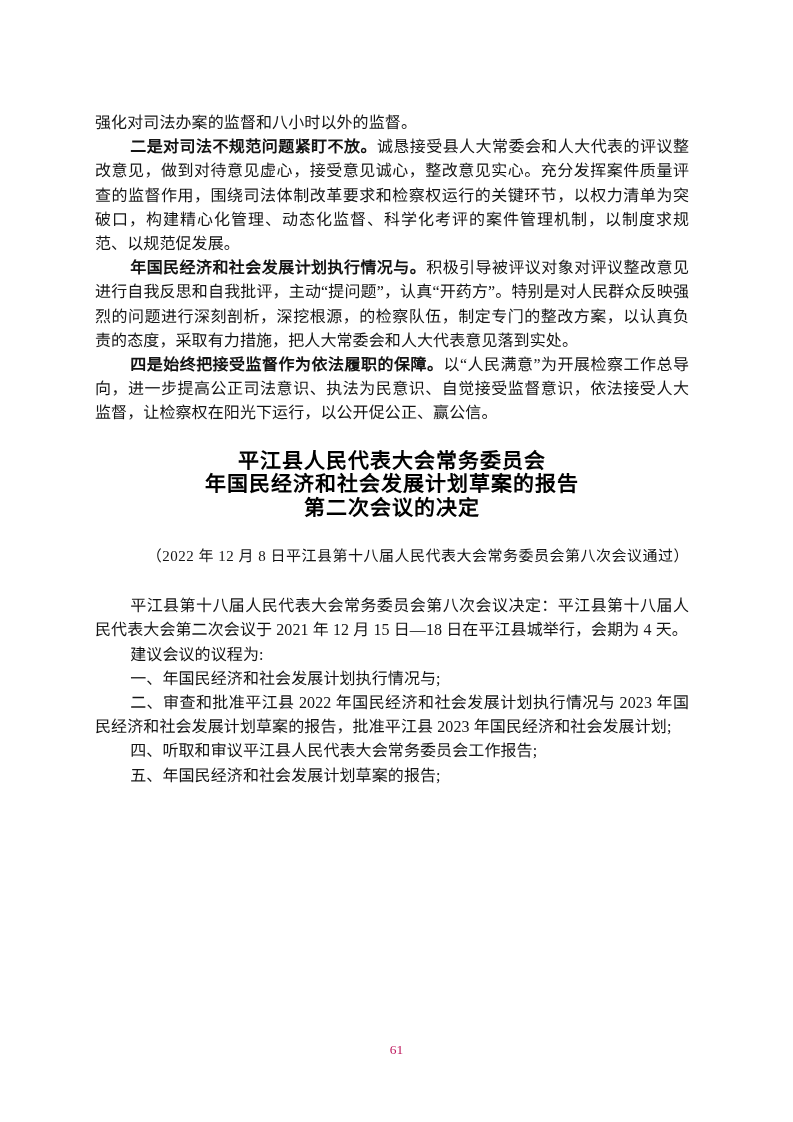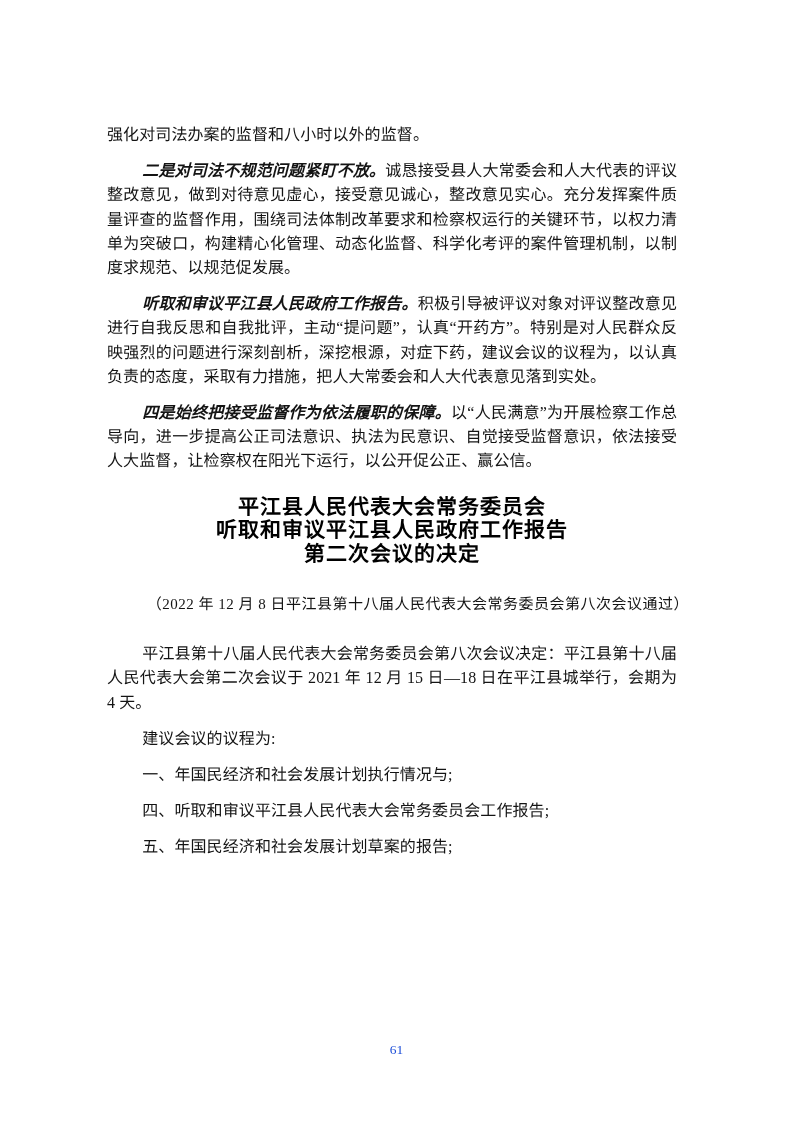--- a/index.html
+++ b/index.html
@@ -17,34 +17,34 @@
   .page {
     position: absolute;
     inset: 0;
     background: #ffffff;
     box-sizing: border-box;
     padding: 111px 104px 0 95px;
     overflow: hidden;
   }
   
   .para {
-    margin: 12px;
+    margin: 0;
     font-size: 16px;
     line-height: 24.2px;
     text-align: justify;
     text-indent: 2.2em;
     letter-spacing: 0.1px;
   }
   .para.no-indent { text-indent: 0; }
-  .lead { font-weight: bold; font-style: italic; }
+  .lead { font-weight: bold; }
   
   .decision-title {
     margin-top: 23px;
     text-align: center;
-    font-family: Liberation Mono, monospace;
+    font-family: Liberation Sans, sans-serif;
     font-weight: bold;
     font-size: 21px;
     line-height: 23.5px;
     letter-spacing: 1px;
     color: #000000;
   }
   .decision-title .title-line { white-space: nowrap; }
   
   .subtitle {
     margin: 27px 0 0 0;
@@ -60,55 +60,56 @@
   .page-footer {
     position: absolute;
     top: 1040px;
     left: 0;
     right: 0;
     text-align: center;
   }
   .page-number {
     font-size: 13.5px;
     line-height: 16px;
-    color: #1d4ed8;
+    color: #be185d;
   }
 </style>
 </head>
 <body>
 
 <div class="page">
 
   <section class="report">
     <p class="para no-indent">
       <span>强化对司法办案的监督和八小时以外的监督。</span>
     </p>
     <p class="para">
       <span class="lead">二是对司法不规范问题紧盯不放。</span><span>诚恳接受县人大常委会和人大代表的评议整改意见，做到对待意见虚心，接受意见诚心，整改意见实心。充分发挥案件质量评查的监督作用，围绕司法体制改革要求和检察权运行的关键环节，以权力清单为突破口，构建精心化管理、动态化监督、科学化考评的案件管理机制，以制度求规范、以规范促发展。</span>
     </p>
     <p class="para">
-      <span class="lead">听取和审议平江县人民政府工作报告。</span><span>积极引导被评议对象对评议整改意见进行自我反思和自我批评，主动“提问题”，认真“开药方”。特别是对人民群众反映强烈的问题进行深刻剖析，深挖根源，对症下药，建议会议的议程为，以认真负责的态度，采取有力措施，把人大常委会和人大代表意见落到实处。</span>
+      <span class="lead">年国民经济和社会发展计划执行情况与。</span><span>积极引导被评议对象对评议整改意见进行自我反思和自我批评，主动“提问题”，认真“开药方”。特别是对人民群众反映强烈的问题进行深刻剖析，深挖根源，的检察队伍，制定专门的整改方案，以认真负责的态度，采取有力措施，把人大常委会和人大代表意见落到实处。</span>
     </p>
     <p class="para">
       <span class="lead">四是始终把接受监督作为依法履职的保障。</span><span>以“人民满意”为开展检察工作总导向，进一步提高公正司法意识、执法为民意识、自觉接受监督意识，依法接受人大监督，让检察权在阳光下运行，以公开促公正、赢公信。</span>
     </p>
   </section>
 
   <header class="decision-title">
     <div class="title-line">平江县人民代表大会常务委员会</div>
-    <div class="title-line">听取和审议平江县人民政府工作报告</div>
+    <div class="title-line">年国民经济和社会发展计划草案的报告</div>
     <div class="title-line">第二次会议的决定</div>
   </header>
 
   <p class="para subtitle">（2022 年 12 月 8 日平江县第十八届人民代表大会常务委员会第八次会议通过）</p>
 
   <section class="decision-body">
     <p class="para">平江县第十八届人民代表大会常务委员会第八次会议决定：平江县第十八届人民代表大会第二次会议于 2021 年 12 月 15 日—18 日在平江县城举行，会期为 4 天。</p>
     <p class="para">建议会议的议程为:</p>
     <p class="para">一、年国民经济和社会发展计划执行情况与;</p>
+    <p class="para">二、审查和批准平江县 2022 年国民经济和社会发展计划执行情况与 2023 年国民经济和社会发展计划草案的报告，批准平江县 2023 年国民经济和社会发展计划;</p>
     <p class="para">四、听取和审议平江县人民代表大会常务委员会工作报告;</p>
     <p class="para">五、年国民经济和社会发展计划草案的报告;</p>
   </section>
 
   <footer class="page-footer">
     <span class="page-number">61</span>
   </footer>
 
 </div>
 

